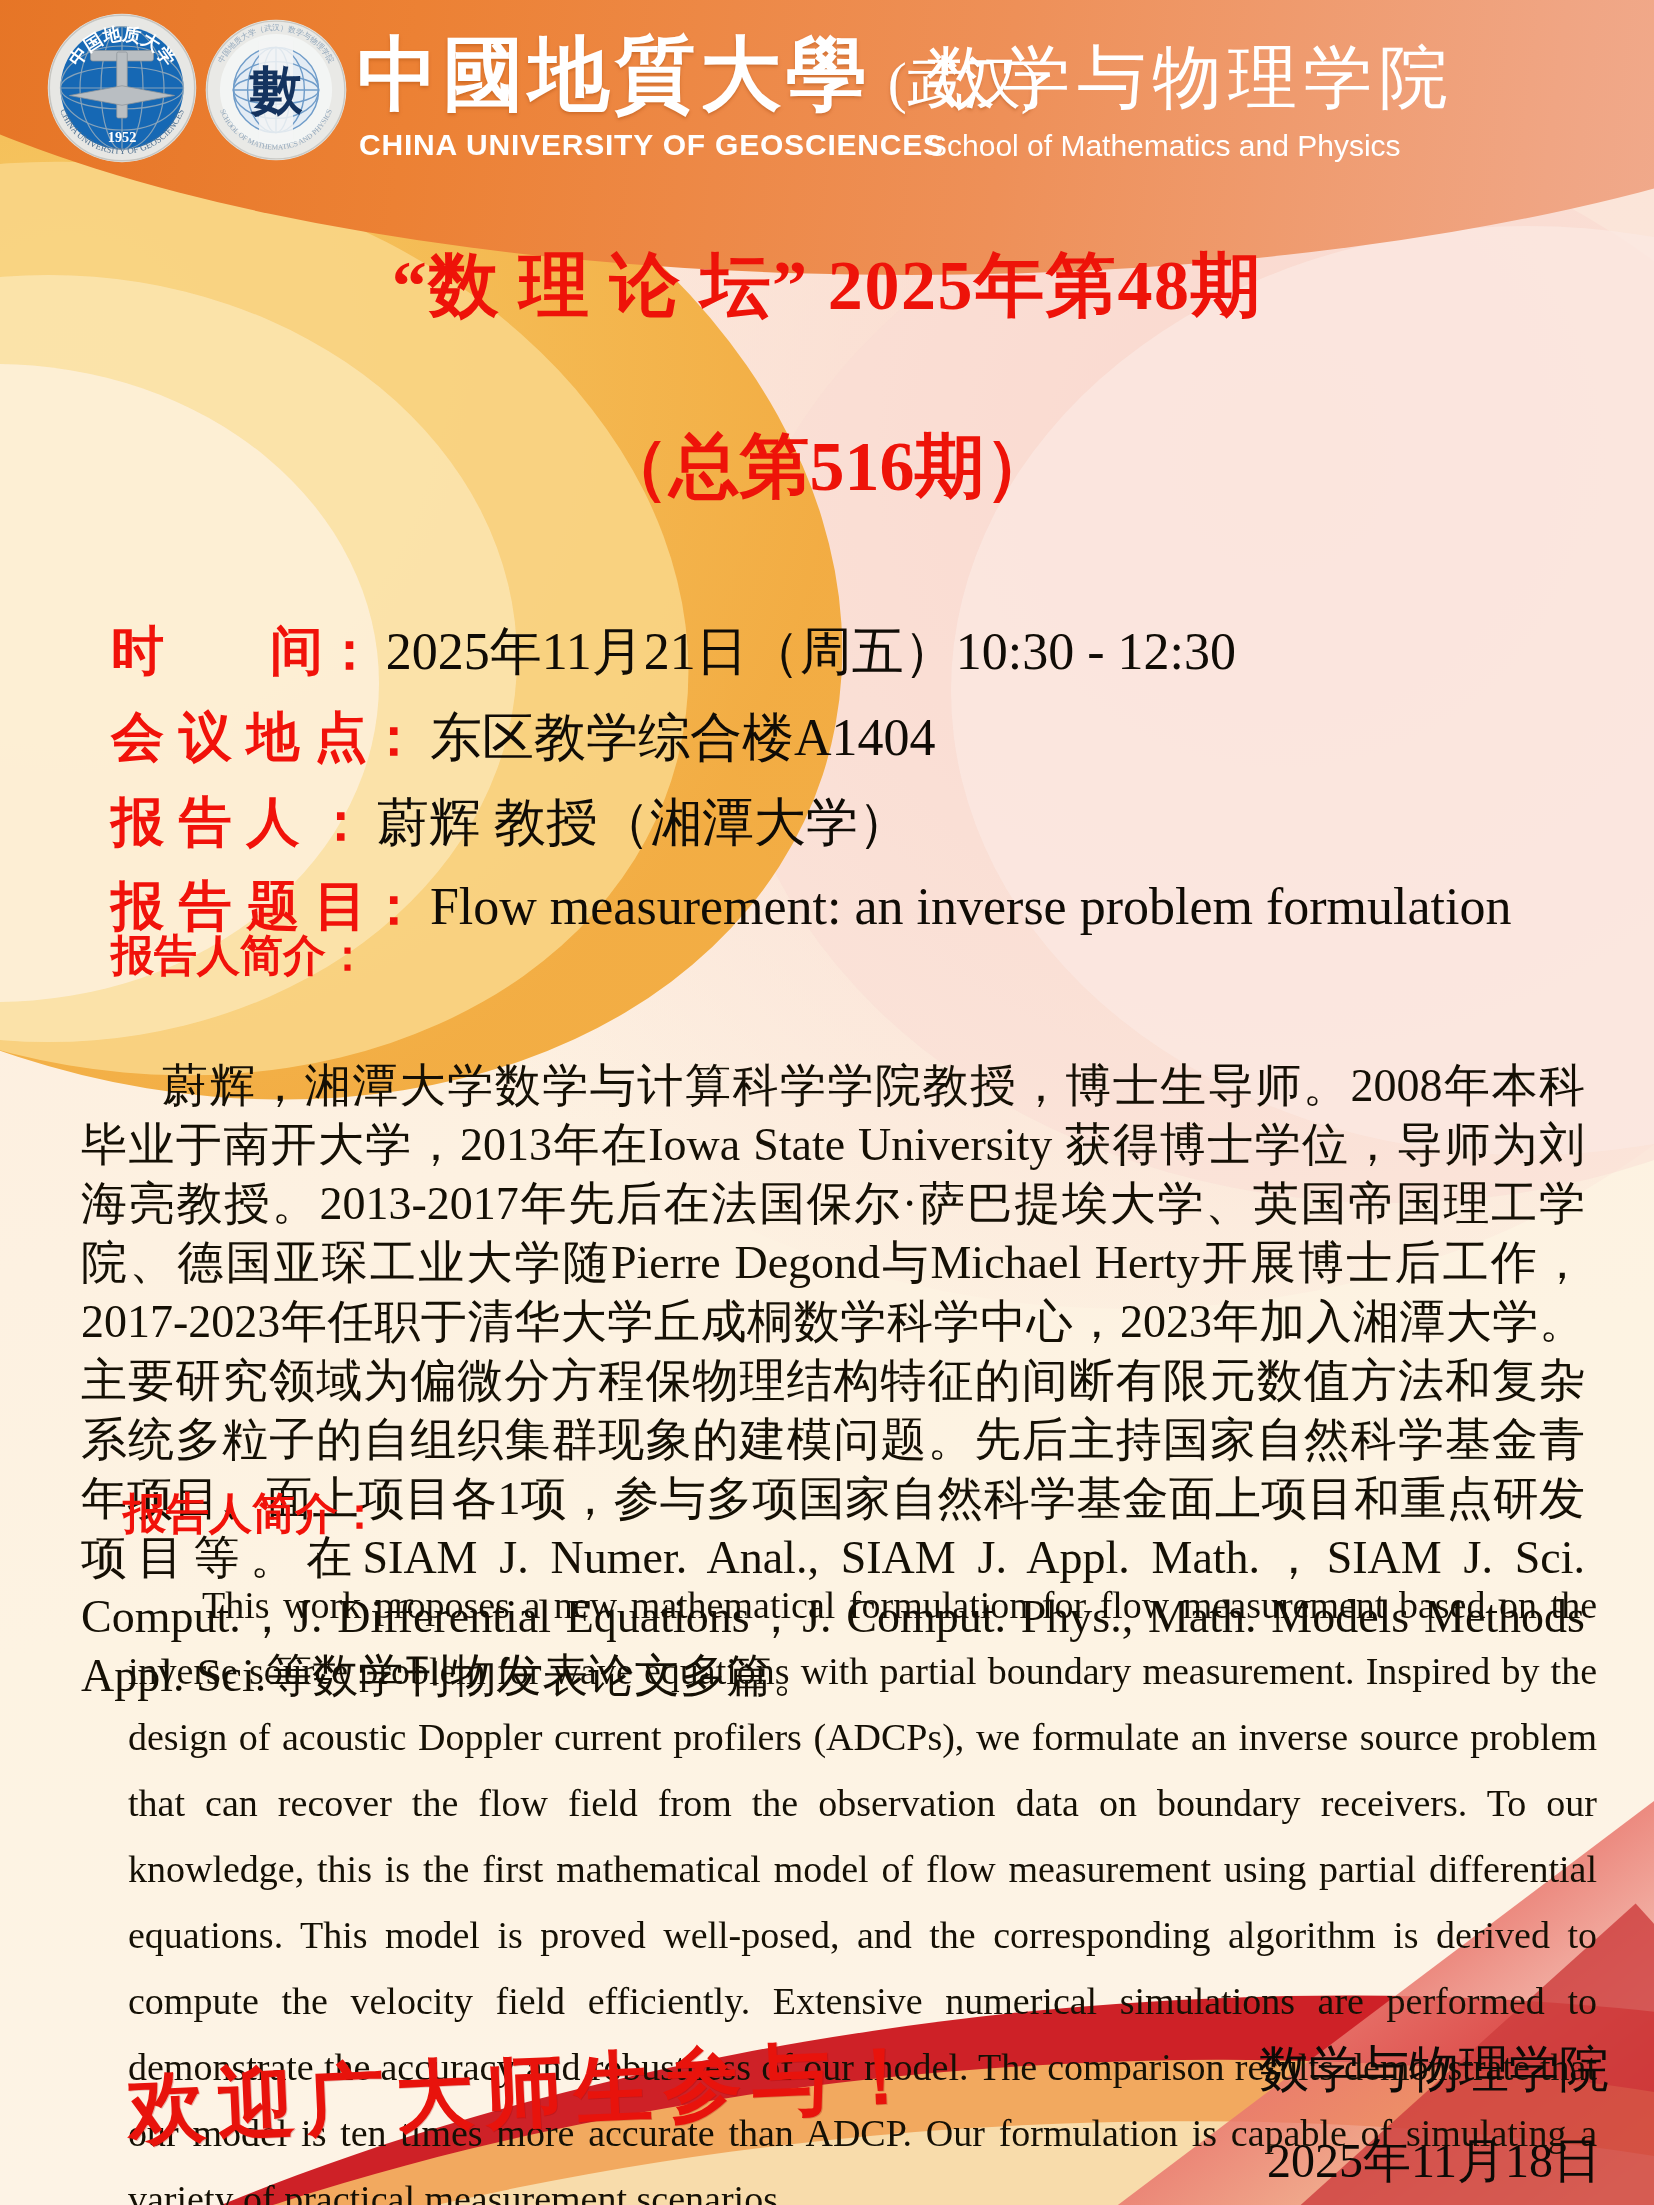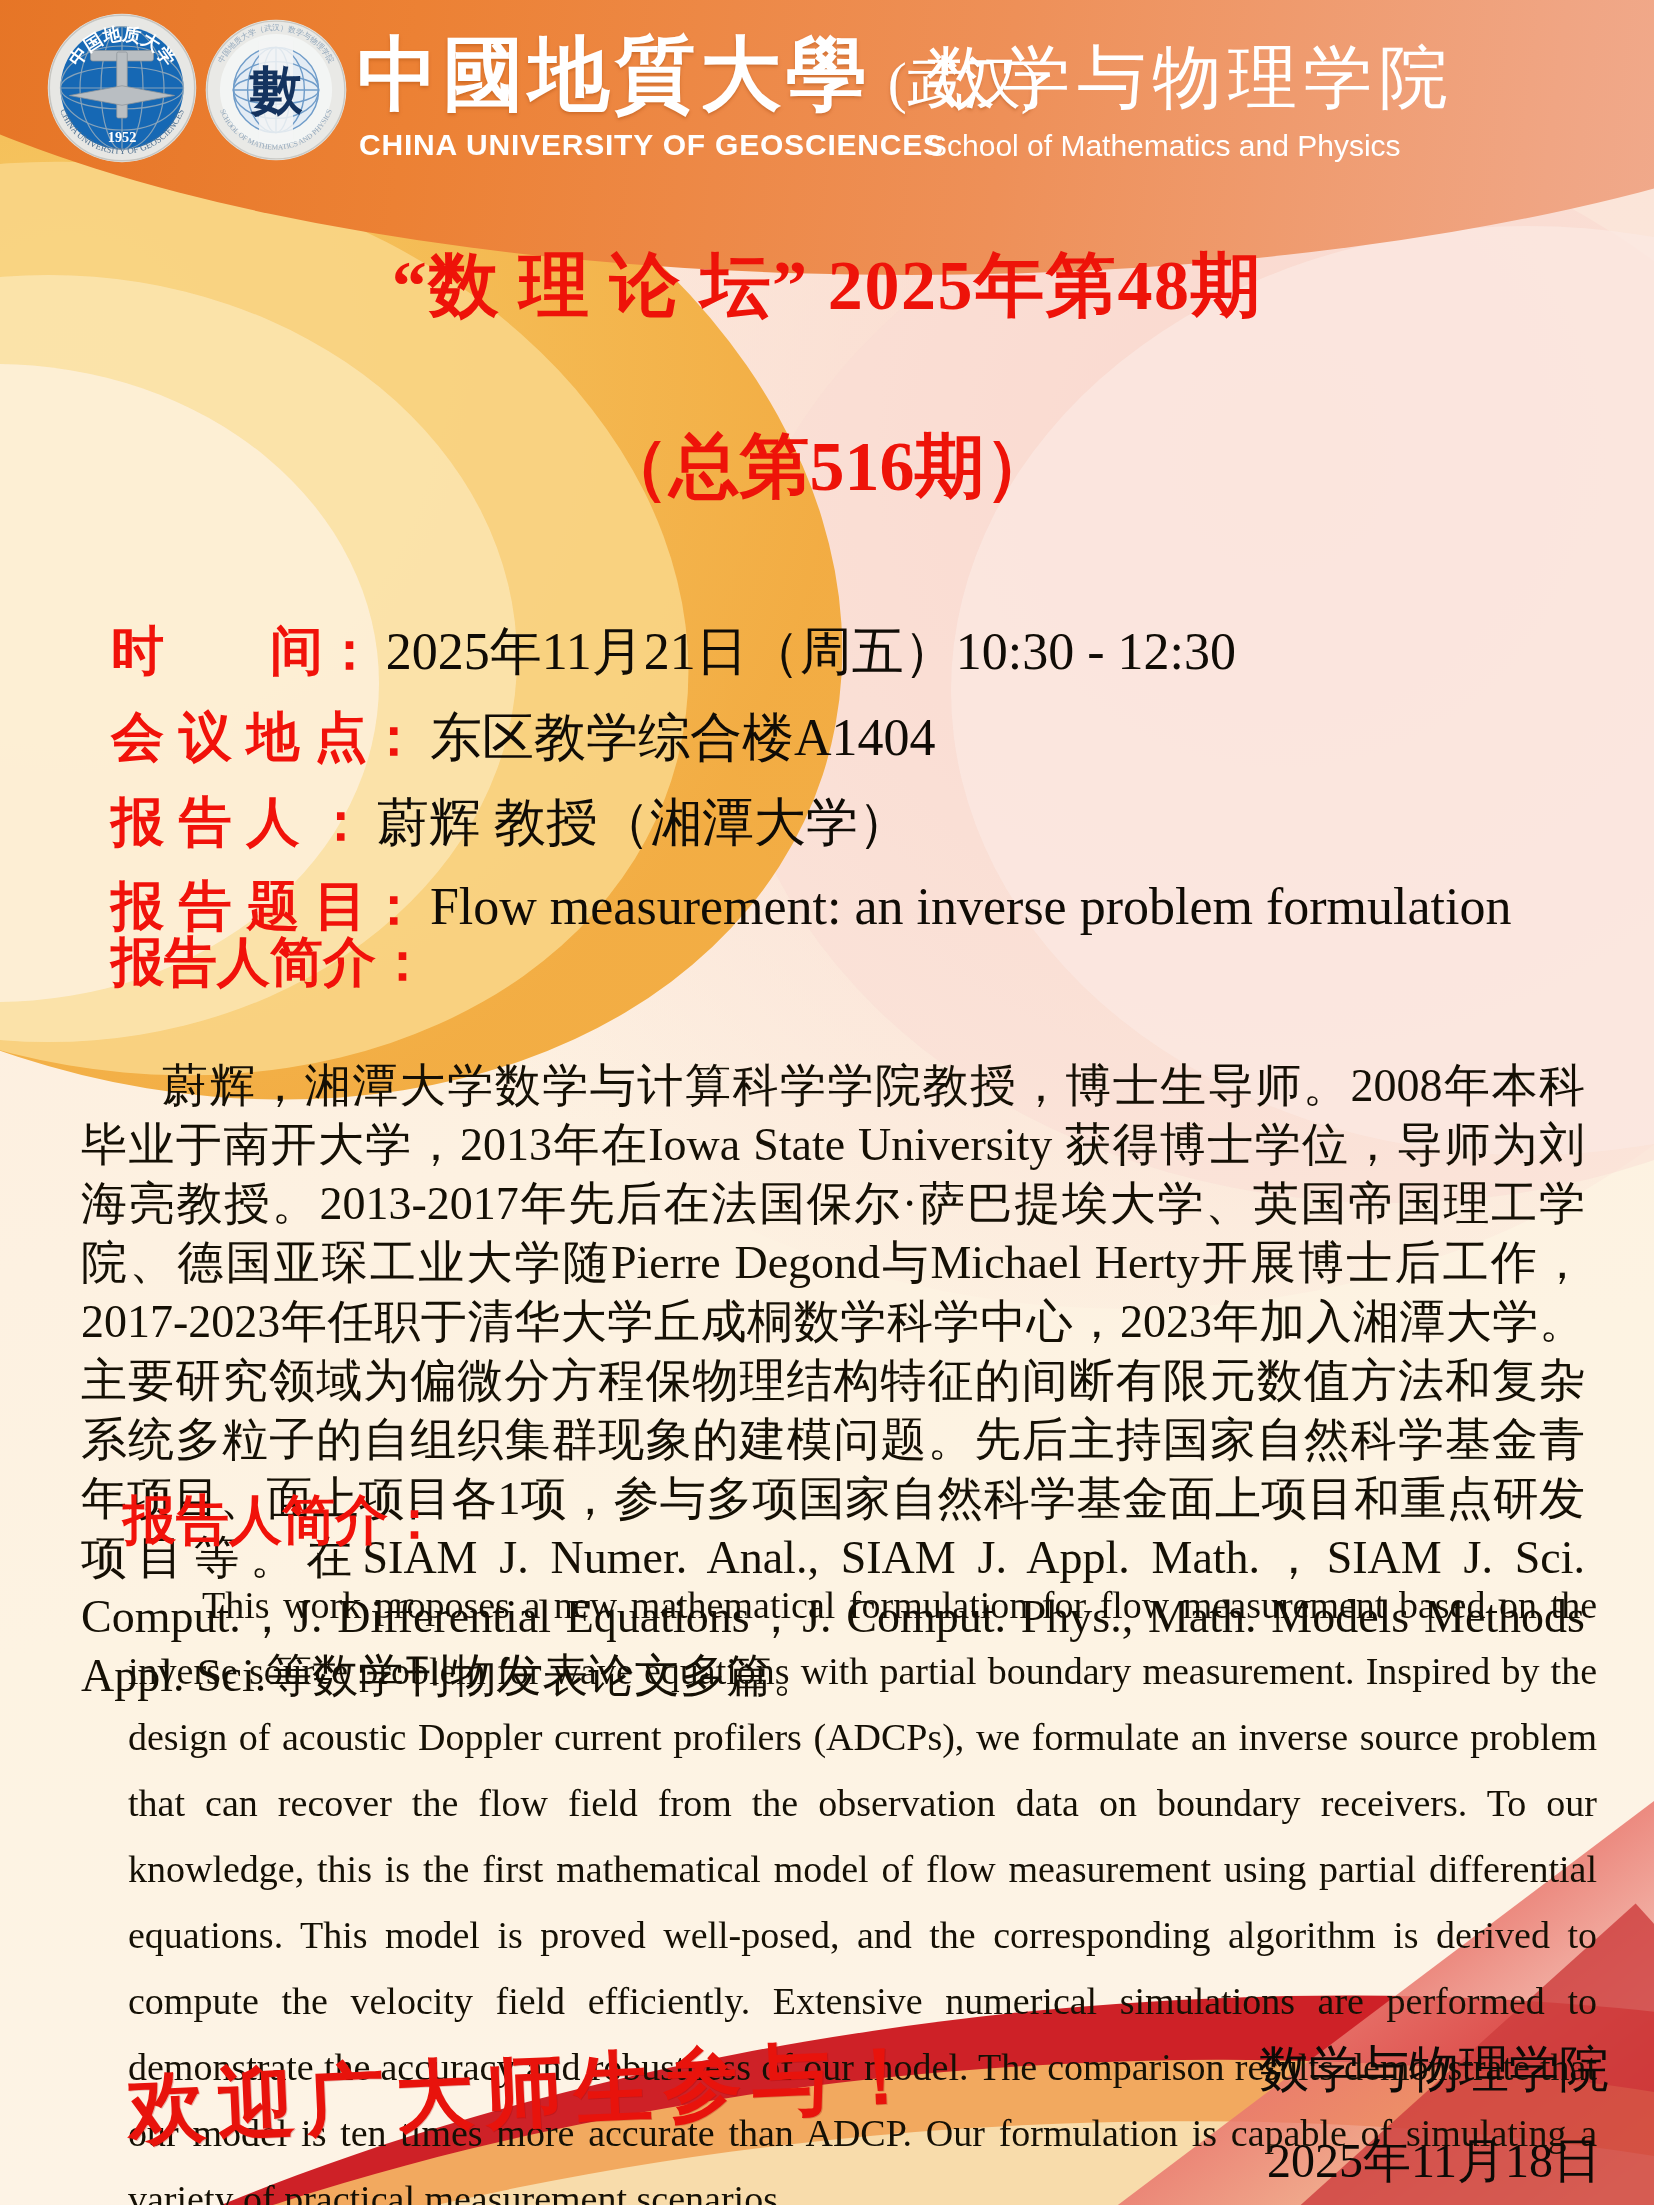--- a/index.html
+++ b/index.html
@@ -49,21 +49,21 @@
   
   .info-row{left:111px;z-index:10;white-space:nowrap;margin-top:28px;}
   .info-row .lbl{font-family:"Liberation Sans","DejaVu Sans",sans-serif;font-weight:bold;
     color:#f1120a;font-size:53px;}
   .info-row .val{color:#100c06;font-size:52px;margin-left:9.7px;}
   .row-time{top:588px;}
   .row-venue{top:674px;}
   .row-speaker{top:759px;}
   .row-title{top:843px;}
   .section-label{z-index:10;font-family:Liberation Sans, sans-serif;
-    font-weight:bold;color:#f1120a;font-size:53px;}
+    font-weight:bold;color:#f1120a;font-size:43px;}
   .bio-label{left:111px;top:927px;}
   .abs-label{left:123px;top:1485px;}
   .bio-text{left:81px;top:1056px;width:1504px;z-index:10;margin:0;
     color:#151005;font-size:46px;line-height:59px;text-align:justify;text-indent:81px;}
   .abs-text{left:128px;top:1572px;width:1469px;z-index:10;margin:0;
     color:#151005;font-size:38px;line-height:66px;text-align:justify;text-indent:74px;}
   
   .welcome{left:128px;top:2058px;z-index:10;color:#e8130c;font-size:78px;font-weight:bold;
     letter-spacing:11.3px;transform:rotate(-2.5deg);transform-origin:left center;
     text-shadow:0.8px 0.8px 0 rgba(150,0,0,.25);}

